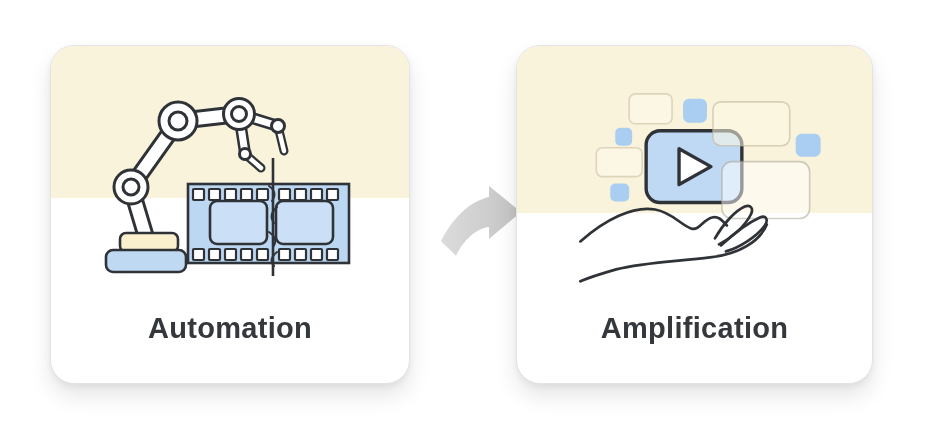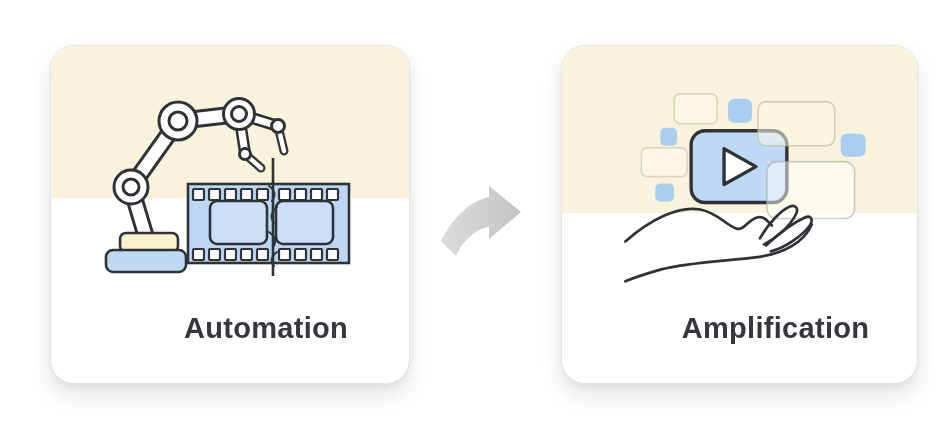--- a/index.html
+++ b/index.html
@@ -6,28 +6,28 @@
   .canvas{
     position:relative;width:943px;height:436px;background:#FFFFFF;overflow:hidden;
     font-family:"Liberation Sans",sans-serif;
   }
   .card{
     position:absolute;top:45px;height:337px;background:#FFFFFF;
     border:1px solid #E3E3E3;border-radius:24px;overflow:hidden;
     box-shadow:0 12px 22px rgba(0,0,0,0.10),0 3px 6px rgba(0,0,0,0.05);
   }
   .card.automation{left:50px;width:358px;}
-  .card.amplification{left:561px;width:355px;}
+  .card.amplification{left:516px;width:355px;}
   .cream-band{position:absolute;left:0;top:0;width:100%;background:#FAF3DB;}
   .card.automation .cream-band{height:152px;}
   .card.amplification .cream-band{height:167px;}
   .illus{position:absolute;left:0;top:0;width:100%;height:100%;}
   .card-label{
     position:absolute;left:0;top:266px;width:100%;text-align:center;
-    font-size:29px;font-weight:700;color:#34373B;letter-spacing:0.3px;padding-left:36px;
+    font-size:29px;font-weight:700;color:#34373B;letter-spacing:0.3px;
   }
   .flow-arrow{position:absolute;left:430px;top:175px;width:100px;height:90px;}
 </style>
 </head>
 <body>
 
 <div class="canvas">
 
   <div class="card automation">
     <div class="cream-band"></div>

